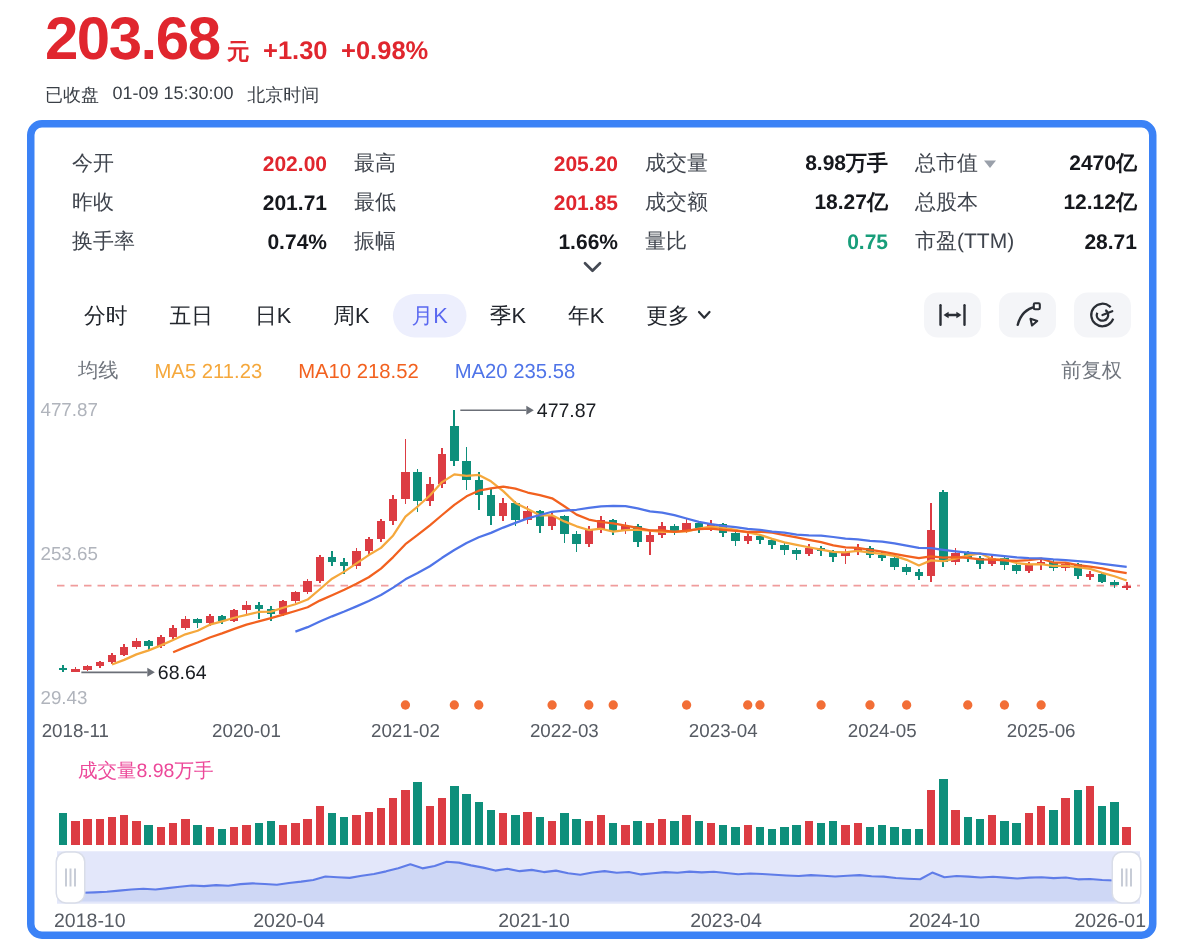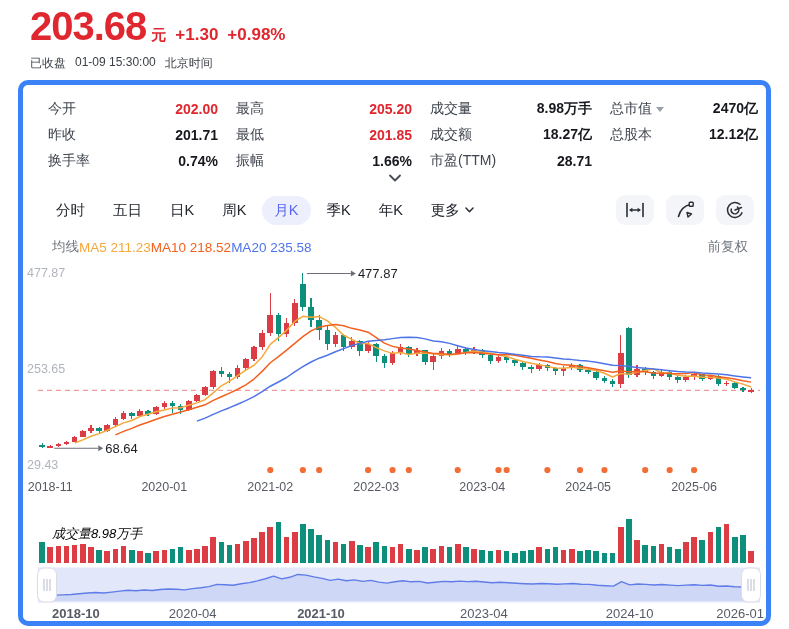--- a/index.html
+++ b/index.html
@@ -30,28 +30,28 @@
 
   
   .tabs { position:absolute; top:109px; left:21px; right:12px; height:32px; display:flex; align-items:center; font-size:14.5px; color:#22262d; }
   .tab  { padding:5px 12px; border-radius:16px; cursor:pointer; margin-right:4px; }
   .tab.active { background:#edeffd; color:#5a68f0; }
   .tab-more { display:flex; align-items:center; gap:4px; padding:5px 8px; margin-left:4px; cursor:pointer; }
   .flex-spacer { flex:1; }
   .iconbtn { width:38px; height:30px; border-radius:9px; background:#f4f5f8; display:flex; align-items:center; justify-content:center; margin-left:12px; cursor:pointer; }
 
   
-  .ma-row { position:absolute; top:153px; left:29px; right:18px; display:flex; font-size:13.5px; align-items:center; }
+  .ma-row { position:absolute; top:153px; left:29px; right:18px; display:flex; gap:24px; font-size:13.5px; align-items:center; }
   .ma-title { color:#70757d; }
   .ma5  { color:#f5a83c; } .ma10 { color:#f2611f; } .ma20 { color:#4f74e8; }
   .adjust { margin-left:auto; color:#70757d; cursor:pointer; }
 
   
   #main-chart { position:absolute; top:176px; left:0; width:751px; height:236px; }
-  .vol-label  { position:absolute; top:440px; left:29px; font-size:13px; color:#000000; z-index:2;font-style:italic; }
+  .vol-label  { position:absolute; top:420px; left:29px; font-size:13px; color:#ec4899; z-index:2; }
   #vol-chart  { position:absolute; top:416px; left:0; width:751px; height:66px; }
   #navigator  { position:absolute; top:482px; left:0; width:751px; height:37px; }
   .nav-labels { position:absolute; top:521px; left:0; width:751px; height:16px; font-size:13px; color:#565b63; }
   .nav-label  { position:absolute; white-space:nowrap; }
   svg { font-family:"Liberation Sans",sans-serif; display:block; }
 </style>
 </head>
 <body>
 
 <div class="price-row">
@@ -106,20 +106,24 @@
       <span class="val">12.12亿</span>
     </div>
 
     <div class="stat">
       <span class="lab">换手率</span>
       <span class="val">0.74%</span>
     </div>
     <div class="stat">
       <span class="lab">振幅</span>
       <span class="val">1.66%</span>
+    </div>
+    <div class="stat">
+      <span class="lab">量比</span>
+      <span class="val green">0.75</span>
     </div>
     <div class="stat">
       <span class="lab">市盈(TTM)</span>
       <span class="val">28.71</span>
     </div>
   </div>
 
   <div class="collapse">
     <svg width="16" height="10" viewBox="0 0 16 10">
       <polyline points="3,2.5 8,7.5 13,2.5" fill="none" stroke="#454a54" stroke-width="1.8" stroke-linecap="round" stroke-linejoin="round"></polyline>
@@ -509,20 +513,20 @@
     </g>
         <g>
       <rect x="718.50" y="1" width="19" height="34" rx="6.5" fill="#ffffff" stroke="#d9dde8" stroke-width="1"></rect>
       <line x1="725.00" y1="12" x2="725.00" y2="24" stroke="#c6cbd6" stroke-width="1.3"></line>
       <line x1="728.00" y1="12" x2="728.00" y2="24" stroke="#c6cbd6" stroke-width="1.3"></line>
       <line x1="731.00" y1="12" x2="731.00" y2="24" stroke="#c6cbd6" stroke-width="1.3"></line>
     </g>
       </svg>
     </div>
   <div class="nav-labels" id="nav-labels">
-      <span class="nav-label" style="left: 29px; font-weight: bold;">2018-10</span>
+      <span class="nav-label" style="left: 13px;">2018-10</span>
       <span class="nav-label" style="left: 169.66px; transform: translateX(-50%);">2020-04</span>
-      <span class="nav-label" style="left: 298px; transform: translateX(-50%); font-weight: bold;">2021-10</span>
+      <span class="nav-label" style="left: 333px; transform: translateX(-50%);">2021-10</span>
       <span class="nav-label" style="left: 460.97px; transform: translateX(-50%);">2023-04</span>
       <span class="nav-label" style="left: 606.62px; transform: translateX(-50%);">2024-10</span>
       <span class="nav-label" style="right: 10px;">2026-01</span>
     </div>
 </div>
 
 </body></html>

